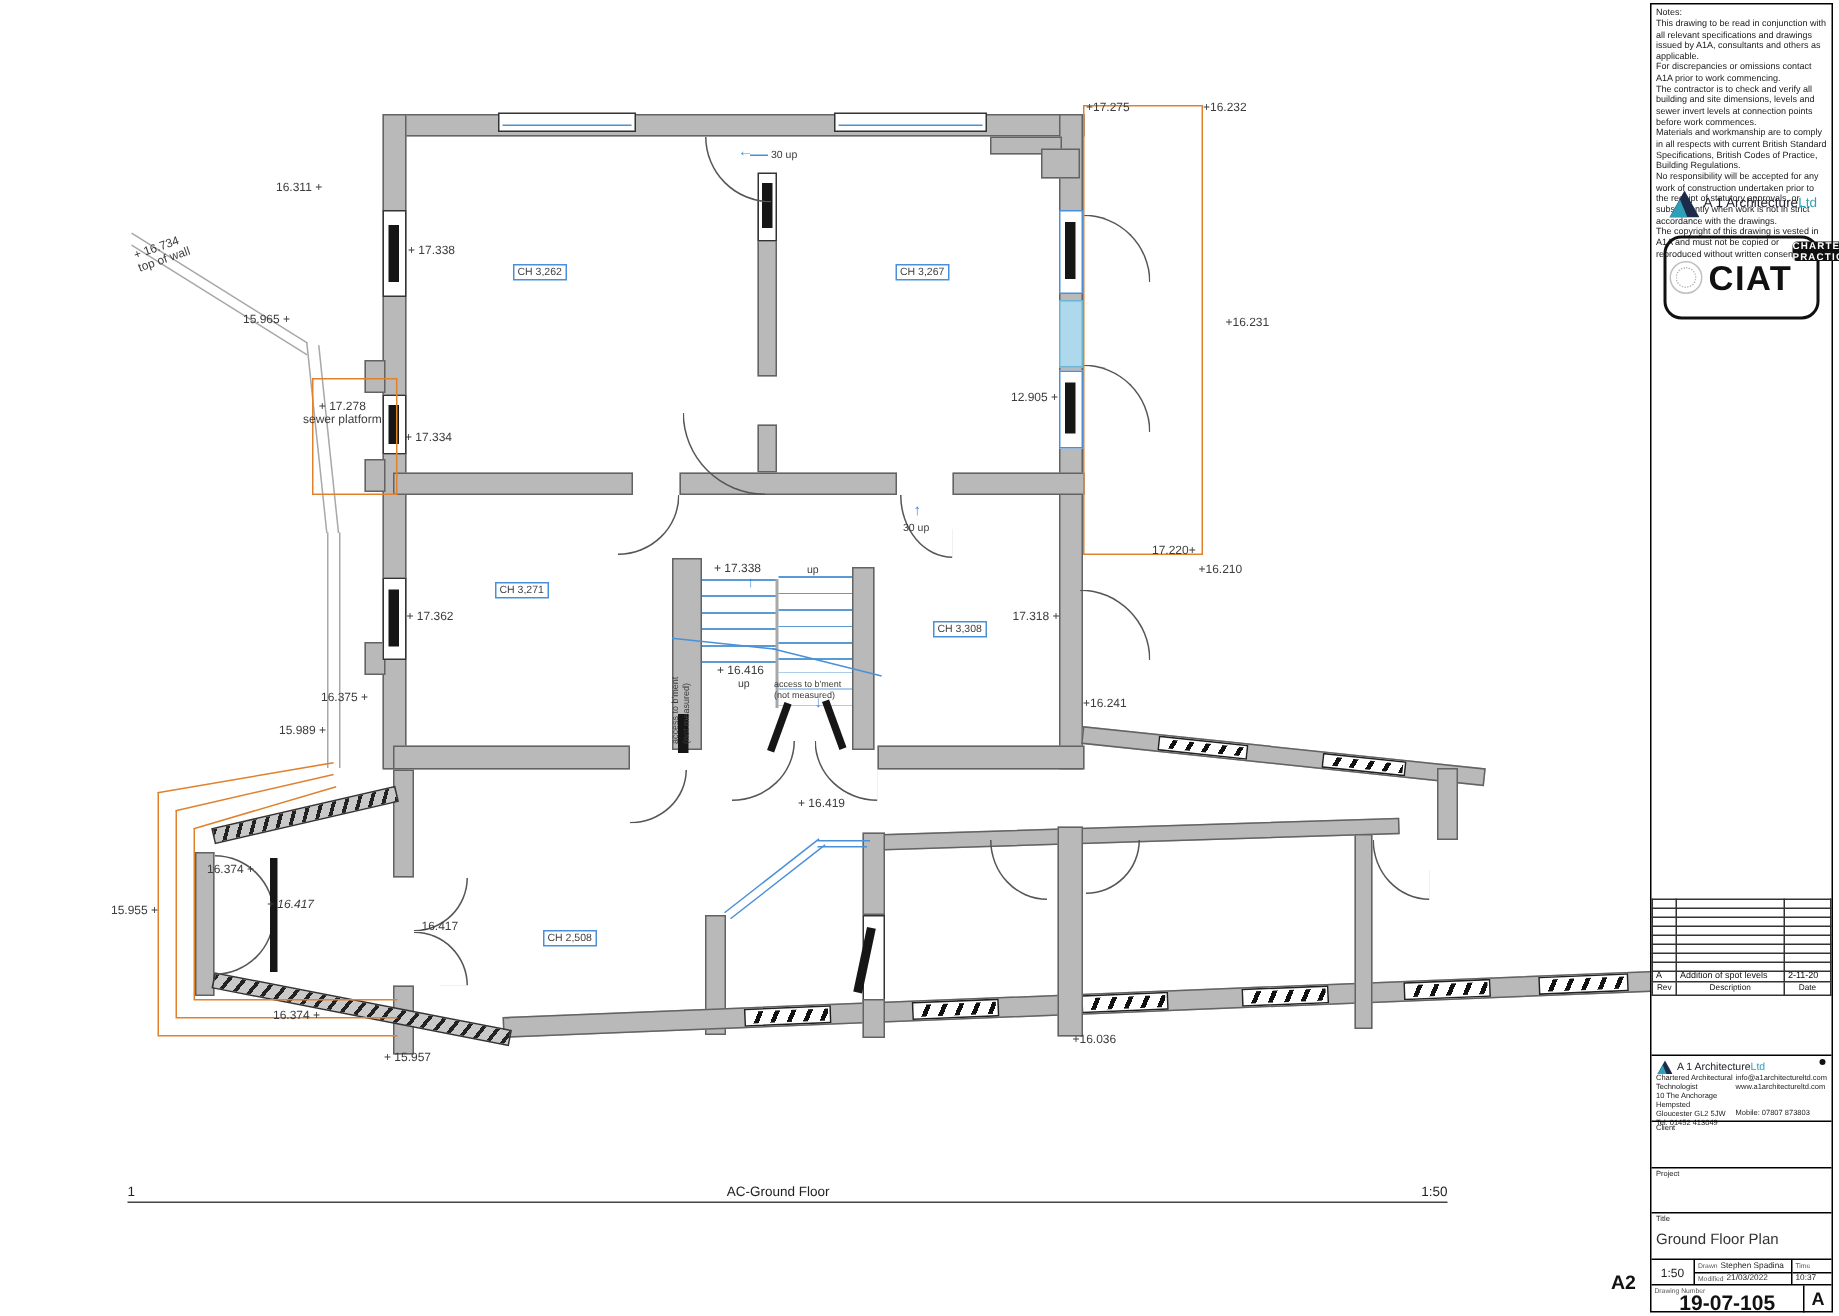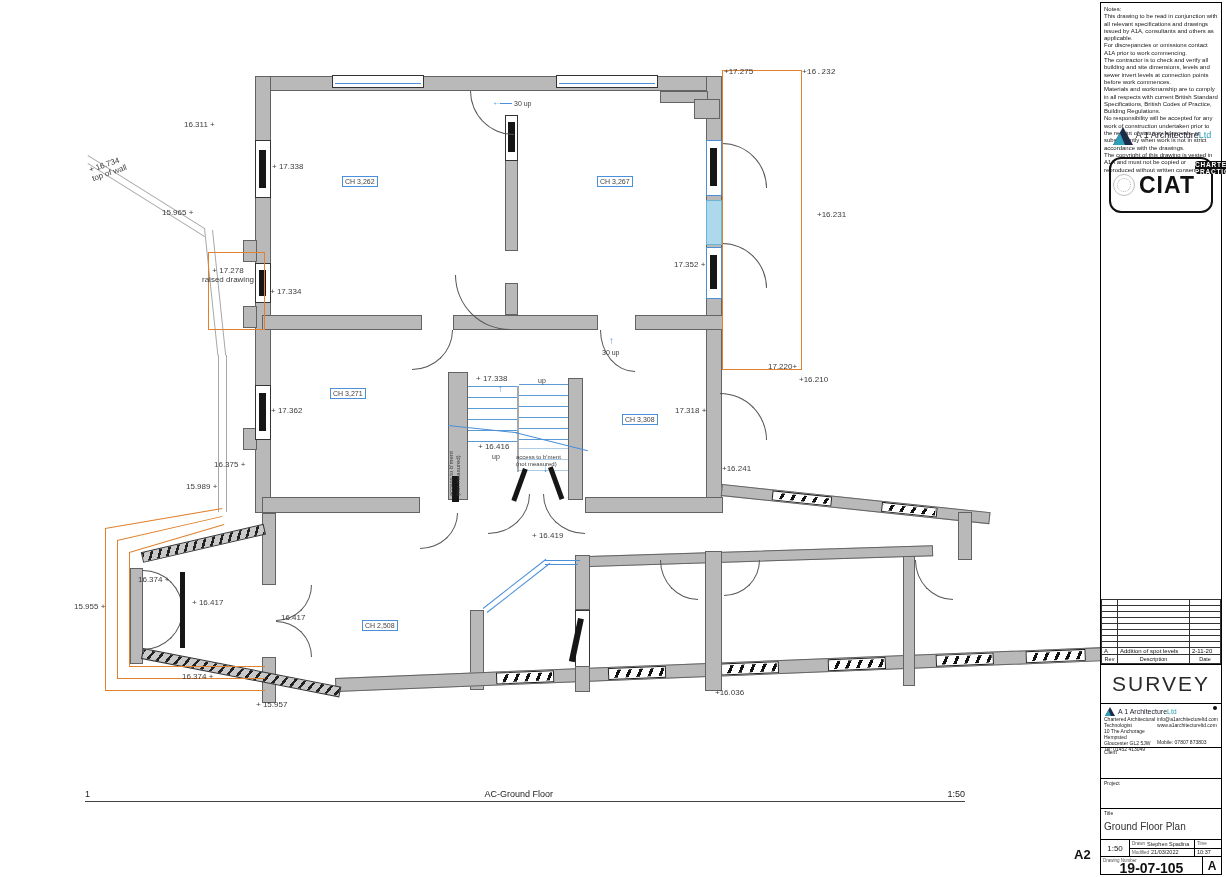--- a/index.html
+++ b/index.html
@@ -255,41 +255,41 @@
   </div>
 
   <div class="lbl" style="left:184px;top:120px;">16.311 +</div>
   <div class="lbl rotTL" style="left:88px;top:166px;transform:rotate(-19deg);">
     <div>+ 16.734</div>
     <div>top of wall</div>
   </div>
   <div class="lbl" style="left:162px;top:208px;">15.965 +</div>
   <div class="lbl" style="left:272px;top:162px;">+ 17.338</div>
   <div class="lbl" style="left:724px;top:67px;">+17.275</div>
-  <div class="lbl" style="left:802px;top:67px;font-family:Liberation Mono, monospace;">+16.232</div>
+  <div class="lbl" style="left:802px;top:67px;">+16.232</div>
   <div class="lbl" style="left:817px;top:210px;">+16.231</div>
-  <div class="lbl" style="left:674px;top:260px;">17.352 +</div>
+  <div class="lbl" style="left:674px;top:260px;">12.905 +</div>
   <div class="lbl" style="left:202px;top:266px;text-align:center;">
     <div>+ 17.278</div>
-    <div>raised drawing</div>
+    <div>sewer platform</div>
   </div>
   <div class="lbl" style="left:270px;top:287px;">+ 17.334</div>
   <div class="lbl" style="left:768px;top:362px;">17.220+</div>
   <div class="lbl" style="left:799px;top:375px;">+16.210</div>
   <div class="lbl" style="left:476px;top:374px;">+ 17.338</div>
   <div class="lbl" style="left:271px;top:406px;">+ 17.362</div>
   <div class="lbl" style="left:675px;top:406px;">17.318 +</div>
   <div class="lbl" style="left:478px;top:442px;">+ 16.416</div>
   <div class="lbl" style="left:214px;top:460px;text-align:right;">16.375 +</div>
   <div class="lbl" style="left:186px;top:482px;">15.989 +</div>
   <div class="lbl" style="left:722px;top:464px;">+16.241</div>
   <div class="lbl" style="left:532px;top:531px;">+ 16.419</div>
   <div class="lbl" style="left:138px;top:575px;">16.374 +</div>
   <div class="lbl" style="left:74px;top:602px;">15.955 +</div>
-  <div class="lbl" style="left:192px;top:598px;">+ 16.417</div>
+  <div class="lbl" style="left:178px;top:598px;font-style:italic;">+ 16.417</div>
   <div class="lbl" style="left:281px;top:613px;">16.417</div>
   <div class="lbl" style="left:182px;top:672px;">16.374 +</div>
   <div class="lbl" style="left:256px;top:700px;">+ 15.957</div>
   <div class="lbl" style="left:715px;top:688px;">+16.036</div>
 </div>
 
 <div id="viewcap">
   <div class="row">
     <span>1</span>
     <span>AC-Ground Floor</span>
@@ -376,21 +376,20 @@
       </tr>
       <tr class="hdr">
         <td class="c1">Rev</td>
         <td>Description</td>
         <td class="c3">Date</td>
       </tr>
     </tbody>
       </table>
   </div>
 
-  <div id="survey" class="sect">SURVEY</div>
 
   <div id="contact" class="sect">
     <div class="logorow">
       <svg width="11" height="10" viewBox="0 0 22 20">
         <polygon points="2,20 12,2 22,20" fill="#1c2b4a"></polygon>
         <polygon points="2,20 9,8 14,20" fill="#2e9fb8"></polygon>
       </svg>
       <span class="nm"><span>A 1 Architecture</span><span class="ltd">Ltd</span></span>
       <span class="dot"></span>
     </div>

